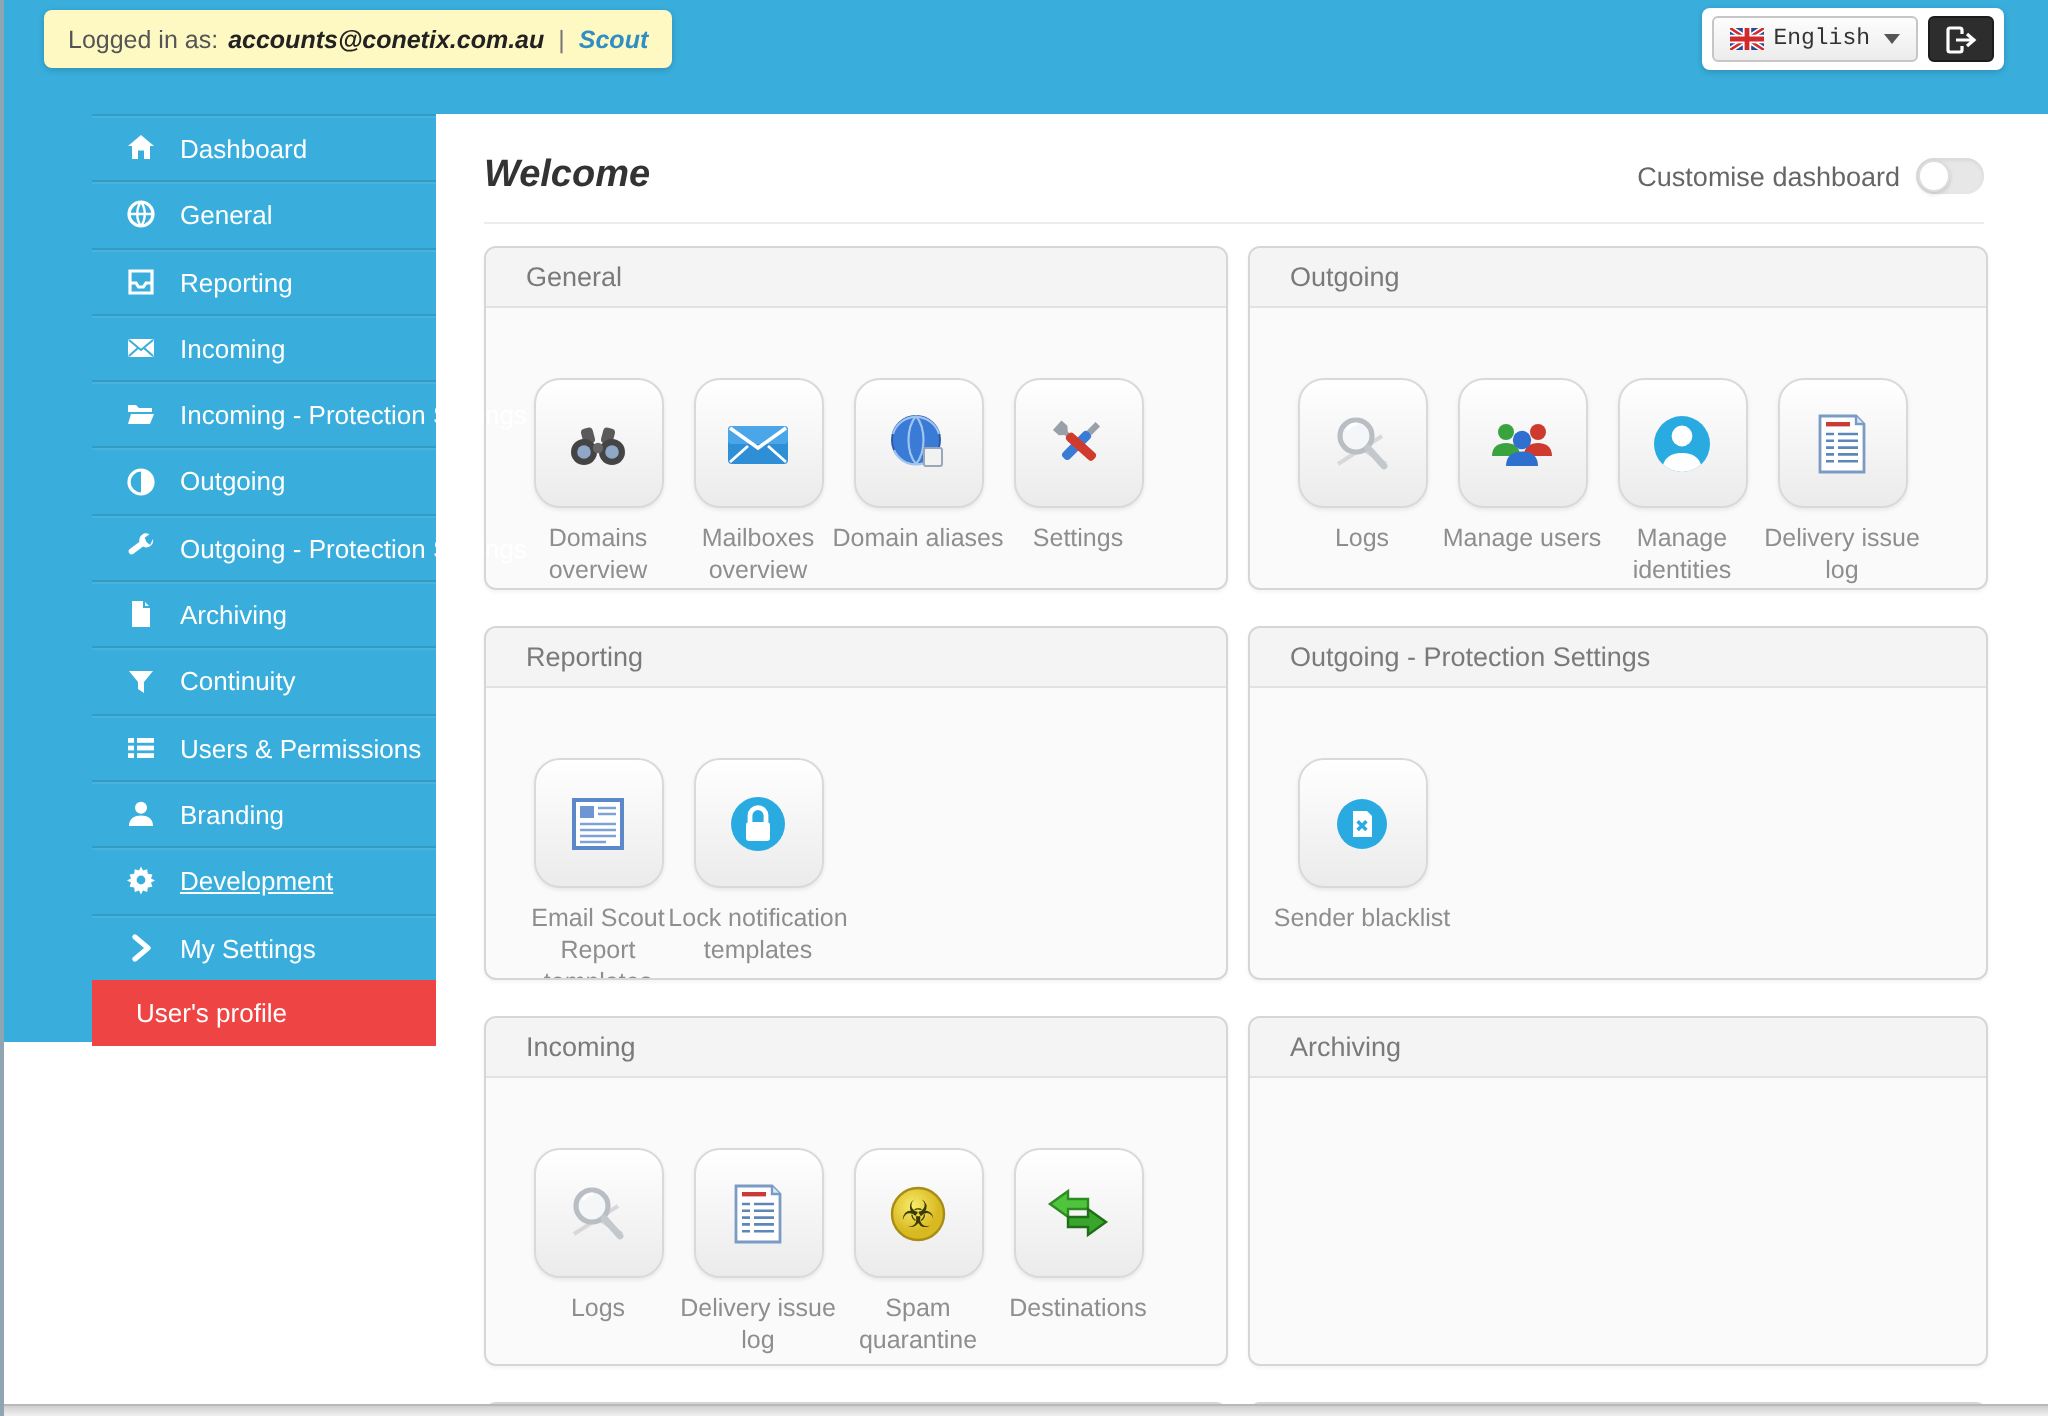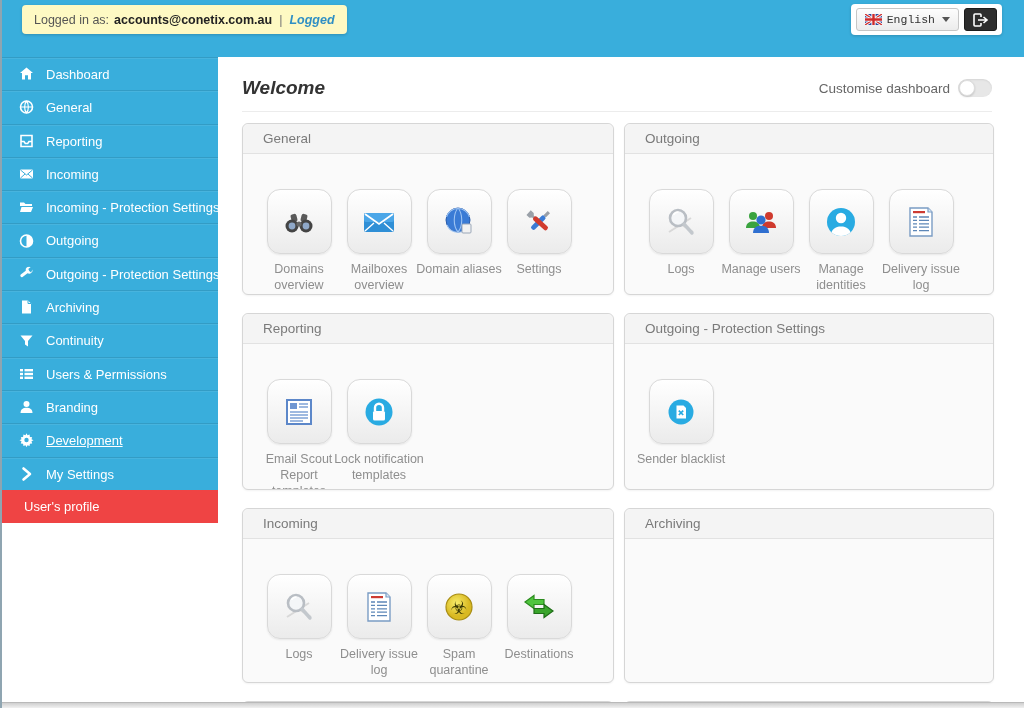--- a/index.html
+++ b/index.html
@@ -3,33 +3,33 @@
 <meta charset="utf-8">
 <style>
   * { margin:0; padding:0; box-sizing:border-box; }
   html,body { width:1024px; height:708px; font-family:"Liberation Sans","DejaVu Sans",sans-serif; background:#fff; }
   .page { position:relative; width:1024px; height:708px; overflow:hidden; background:#fff; border-left:2px solid #8fa5b1; }
 
   
   .topbar { position:absolute; left:0; top:0; width:100%; height:57px; background:#39aedc; z-index:5; }
   .loggedin-box { position:absolute; left:20px; top:5px; height:29px; background:#fef9c3; border-radius:4px;
     box-shadow:0 1px 3px rgba(0,0,0,.18); display:flex; align-items:center; padding:0 12px; font-size:12.5px; color:#555; white-space:nowrap; }
-  .loggedin-box b { color:#222; margin-left:5px; }
+  .loggedin-box b { font-style:italic; color:#222; margin-left:5px; }
   .loggedin-box .sep { color:#777; margin:0 7px; font-weight:400; }
   .loggedin-box .role { color:#2f8fc4; font-weight:bold; font-style:italic; text-decoration:none; }
   .top-right { position:absolute; right:22px; top:4px; height:31px; background:#fff; border-radius:4px;
     box-shadow:0 1px 3px rgba(0,0,0,.18); display:flex; align-items:center; padding:0 5px; gap:5px; }
   .lang-btn { height:23px; display:flex; align-items:center; gap:5px; padding:0 8px; border:1px solid #c6c6c6; border-radius:3px;
     background:linear-gradient(#fdfdfd,#ececec); font-size:11.5px; color:#333; cursor:pointer;font-family:Liberation Mono, monospace; }
   .caret { width:0; height:0; border-left:4px solid transparent; border-right:4px solid transparent; border-top:5px solid #555; margin-left:2px; }
   .logout-btn { width:33px; height:23px; background:#2d2d2d; border:1px solid #1c1c1c; border-radius:3px;
     display:flex; align-items:center; justify-content:center; cursor:pointer; }
 
   
-  .sidebar { position:absolute; left:0; top:57px; width:216px; height:464px; background:#39aedc; z-index:4; }
+  .sidebar { position:absolute; left:0; top:57px; width:216px; height:464px; background:#39aedc; z-index:4;padding-left:44px; }
   .nav-item { position:relative; height:33.3px; line-height:33.3px; color:#fff; font-size:13px;
     padding-left:44px; border-top:1px solid rgba(0,0,0,.10); box-shadow:inset 0 1px 0 rgba(255,255,255,.08); cursor:pointer; white-space:nowrap; }
   .nav-item .nicon { position:absolute; left:17px; top:50%; transform:translateY(-50%); width:15px; height:15px; display:flex; }
   .nav-item.dev span.lbl { text-decoration:underline; }
   .profile-band { height:33.3px; line-height:33.3px; background:#ef4444; color:#fff; font-size:13px; padding-left:22px; cursor:pointer; }
 
   
   .main { position:absolute; left:216px; top:57px; right:0; bottom:0; background:#fff; }
   .page-header { margin:20px 32px 0 24px; padding-bottom:12px; border-bottom:1px solid #ececec;
     display:flex; align-items:center; justify-content:space-between;gap:32px; }
@@ -59,21 +59,21 @@
 </head>
 <body>
 
 <div class="page">
 
   <div class="topbar">
     <div class="loggedin-box">
       <span>Logged in as:</span>
       <b>accounts@conetix.com.au</b>
       <span class="sep">|</span>
-      <a class="role">Logged</a>
+      <a class="role">Scout</a>
     </div>
     <div class="top-right">
       <div class="lang-btn">
         <span style="display:flex">
           <svg width="17" height="11" viewBox="0 0 17 11">
               <rect width="17" height="11" fill="#2b479c"></rect>
               <path d="M0 0 L17 11 M17 0 L0 11" stroke="#fff" stroke-width="3"></path>
               <path d="M0 0 L17 11 M17 0 L0 11" stroke="#d02a2a" stroke-width="1.3"></path>
               <path d="M8.5 0 V11 M0 5.5 H17" stroke="#fff" stroke-width="4.2"></path>
               <path d="M8.5 0 V11 M0 5.5 H17" stroke="#d02a2a" stroke-width="2.4"></path>

